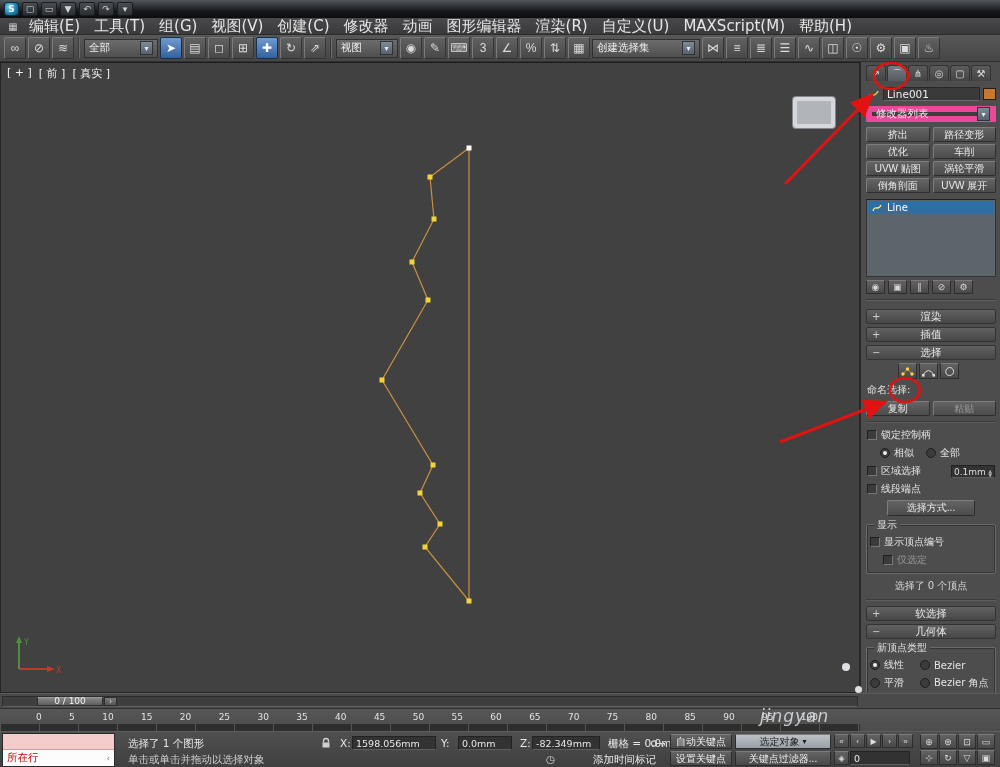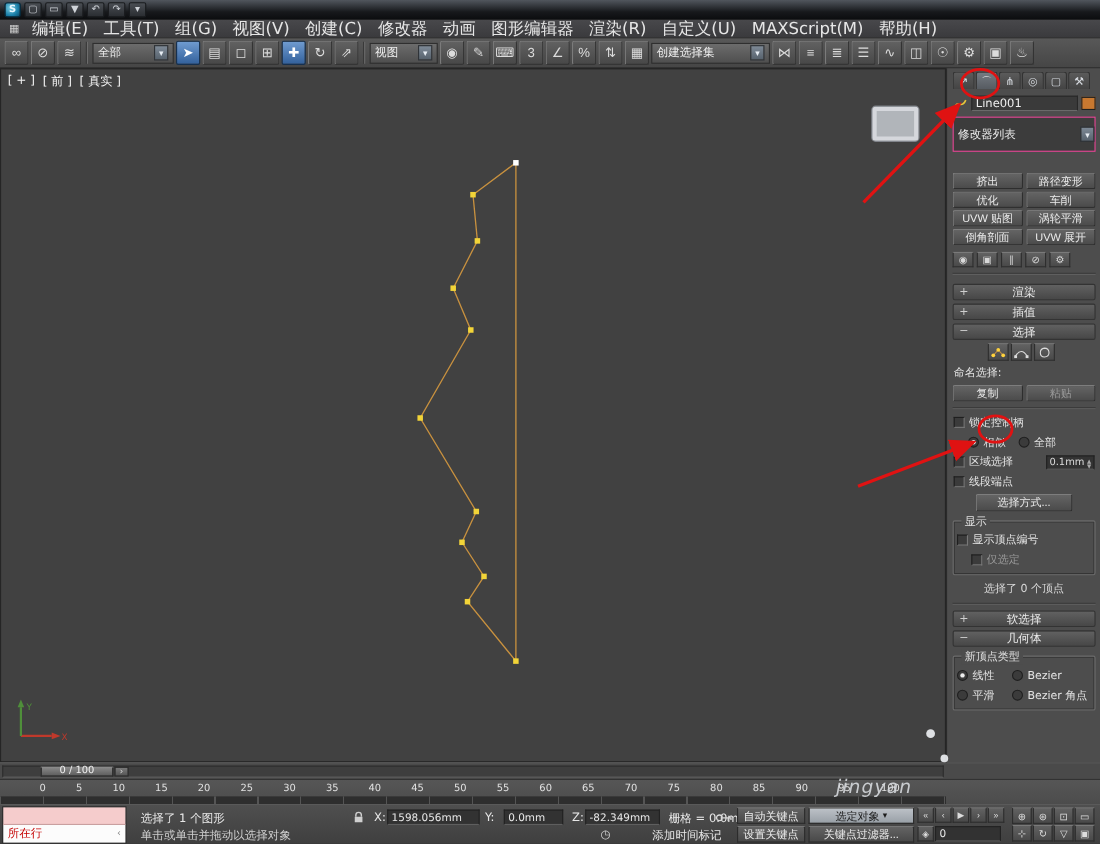--- a/index.html
+++ b/index.html
@@ -44,21 +44,21 @@
 #gizmo{position:absolute;left:10px;top:572px;z-index:2}
 
 
 #cmdpanel{position:absolute;left:860px;top:62px;width:140px;height:631px;background:#4d4d4d;border-left:1px solid #2a2a2a;overflow:hidden;padding:3px 4px 0 5px;z-index:4}
 #tabs{display:flex;gap:1px;height:17px;margin-bottom:4px}
 .tab{width:20px;height:16px;display:flex;align-items:center;justify-content:center;font-size:10px;color:#d8dce2;background:linear-gradient(#5b5b5b,#444);border:1px solid #333;border-bottom:none;border-radius:3px 3px 0 0;flex:none}
 .tab.active{background:linear-gradient(#757b82,#565b61);color:#fff}
 #namerow{display:flex;align-items:center;gap:3px;height:16px;margin-bottom:4px}
 #namerow input{flex:1;min-width:0;height:14px;background:#3a3a3a;border:1px solid #282828;border-bottom-color:#6a6a6a;color:#eee;font-size:10.5px;padding:0 3px;font-family:inherit}
 .swatch{width:13px;height:12px;background:#c87830;border:1px solid #1f1f1f;flex:none}
-.ddfull{height:32px;background:#3c3c3c;border:1px solid #ec4899;display:flex;align-items:center;padding-left:4px;color:#f0f0f0;margin-bottom:19px;font-size:10.5px}
+.ddfull{height:16px;background:#3c3c3c;border:6px solid #ec4899;display:flex;align-items:center;padding-left:4px;color:#f0f0f0;margin-bottom:5px;font-size:10.5px}
 #modgrid{display:grid;grid-template-columns:1fr 1fr;gap:2px 3px;margin-bottom:6px}
 .mbtn{height:15px;background:linear-gradient(#646464,#4b4b4b);border:1px solid #2e2e2e;border-top-color:#7d7d7d;border-left-color:#7d7d7d;border-radius:2px;color:#ebebeb;font-size:10px;display:flex;align-items:center;justify-content:center;white-space:nowrap;overflow:hidden}
 #stackbox{height:78px;background:#5b656a;border:1px solid #333;border-top-color:#222;margin-bottom:3px;padding:1px}
 .stackrow{height:13px;background:#2f6da5;color:#fff;display:flex;align-items:center;gap:4px;padding:0 3px;font-size:10px}
 #stacktools{display:flex;gap:3px;margin:2px 0 5px}
 .stbtn{width:19px;height:14px;background:linear-gradient(#626262,#494949);border:1px solid #2e2e2e;border-top-color:#7a7a7a;color:#d8d8d8;font-size:9px;display:flex;align-items:center;justify-content:center}
 .sep{border:none;border-top:1px solid #393939;border-bottom:1px solid #5f5f5f;margin:4px 0 8px}
 .roll{height:15px;background:linear-gradient(#616161,#474747);border:1px solid #333;border-radius:2px;display:flex;align-items:center;justify-content:center;position:relative;color:#eaeaea;margin-bottom:3px;font-size:10.5px}
 .roll .pm{position:absolute;left:5px;top:1px;font-size:10px;color:#cfcfcf}
 .crow{display:flex;align-items:center;gap:4px;margin:4px 1px;font-size:10px;color:#e4e4e4;white-space:nowrap}
@@ -315,20 +315,28 @@
 
     <button class="mbtn">挤出</button>
         <button class="mbtn">路径变形</button>
         <button class="mbtn">优化</button>
         <button class="mbtn">车削</button>
         <button class="mbtn">UVW 贴图</button>
         <button class="mbtn">涡轮平滑</button>
         <button class="mbtn">倒角剖面</button>
         <button class="mbtn">UVW 展开</button>
       </div>
+    <div id="stackbox">
+      <div class="stackrow">
+        <svg width="12" height="10">
+            <path d="M2 8 C4 1 7 9 10 2" stroke="#ffe27a" fill="none" stroke-width="1.4"></path>
+          </svg>
+        <span>Line</span>
+      </div>
+    </div>
     <div id="stacktools">
 
     <button class="stbtn">
           <span>◉</span>
         </button>
         <button class="stbtn">
           <span>▣</span>
         </button>
         <button class="stbtn">
           <span>∥</span>

